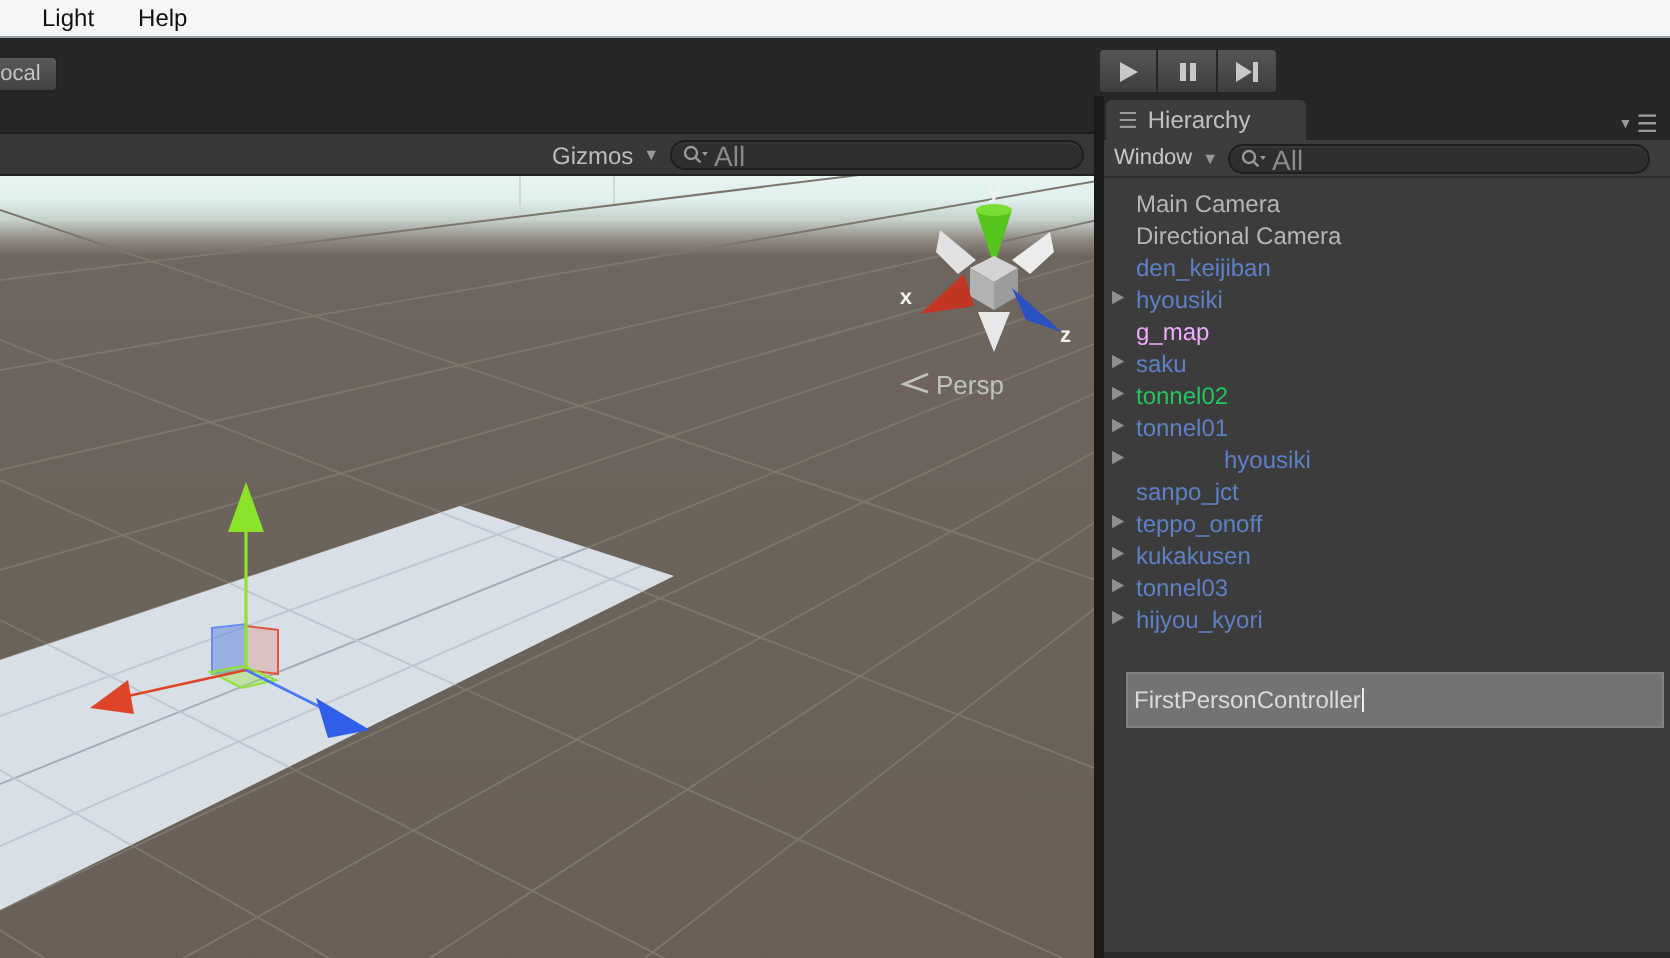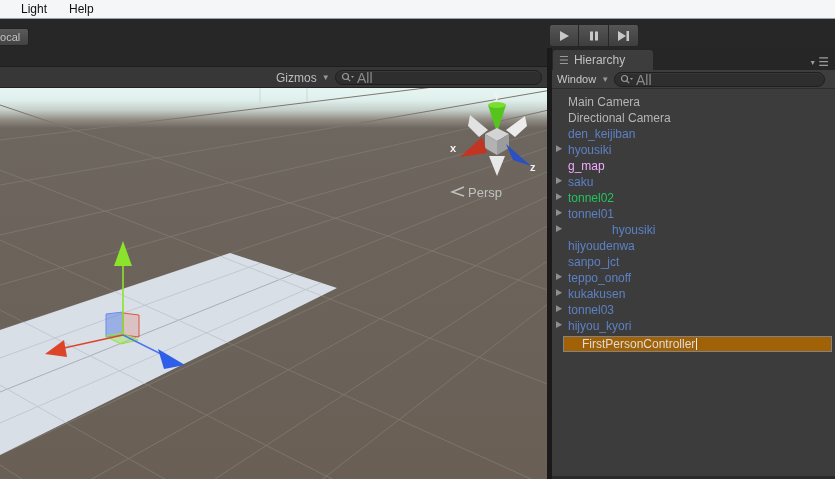--- a/index.html
+++ b/index.html
@@ -73,23 +73,23 @@
   }
   .create-btn {
     position:absolute; left:5px; top:1px; height:16px; display:flex; align-items:center; gap:5px;
     color:#c8c8c8; font-size:11px;
   }
   .h-list { position:absolute; left:0; top:41px; width:283px; height:390px; padding-top:4px; }
   .hrow { height:16px; display:flex; align-items:flex-end; font-size:12px; }
   .hrow .arrow { width:12px; padding-left:4px; font-size:8px; color:#8f8f8f; line-height:16px; flex:0 0 12px; transform:scaleY(1.1); }
   .hrow .hlabel { padding-left:4px; white-space:nowrap; }
   .rename-field {
-    position:absolute; left:11px; top:288px; width:269px; height:16px;
-    background:#a16207; border:1px solid #828282;
-    display:flex; align-items:center; padding-left:18px;
+    position:absolute; left:11px; top:288px; width:269px; height:28px;
+    background:#737373; border:1px solid #828282;
+    display:flex; align-items:center; padding-left:3px;
     color:#dadada; font-size:12px; white-space:nowrap;
   }
   .rename-field .cursor { display:inline-block; width:1px; height:12px; background:#eeeeee; margin-left:1px; }
   .h-bottom { position:absolute; left:0; bottom:0; width:283px; height:3px; background:#2a2a2a; }
 </style>
 </head>
 <body>
 
 <div class="menubar">
   <div class="menu-item">Light</div>
@@ -297,24 +297,20 @@
       <div class="hrow">
         <span class="arrow">▶</span>
         <span class="hlabel" style="color: rgb(93, 129, 196);">tonnel01</span>
       </div>
       <div class="hrow">
         <span class="arrow">▶</span>
         <span class="hlabel" style="color: rgb(93, 129, 196); margin-left: 44px;">hyousiki</span>
       </div>
       <div class="hrow">
         <span class="arrow" style="visibility: hidden;">▶</span>
-        <span class="hlabel" style="color: rgb(93, 129, 196);">hijyoudenwa</span>
-      </div>
-      <div class="hrow">
-        <span class="arrow" style="visibility: hidden;">▶</span>
         <span class="hlabel" style="color: rgb(93, 129, 196);">sanpo_jct</span>
       </div>
       <div class="hrow">
         <span class="arrow">▶</span>
         <span class="hlabel" style="color: rgb(93, 129, 196);">teppo_onoff</span>
       </div>
       <div class="hrow">
         <span class="arrow">▶</span>
         <span class="hlabel" style="color: rgb(93, 129, 196);">kukakusen</span>
       </div>

